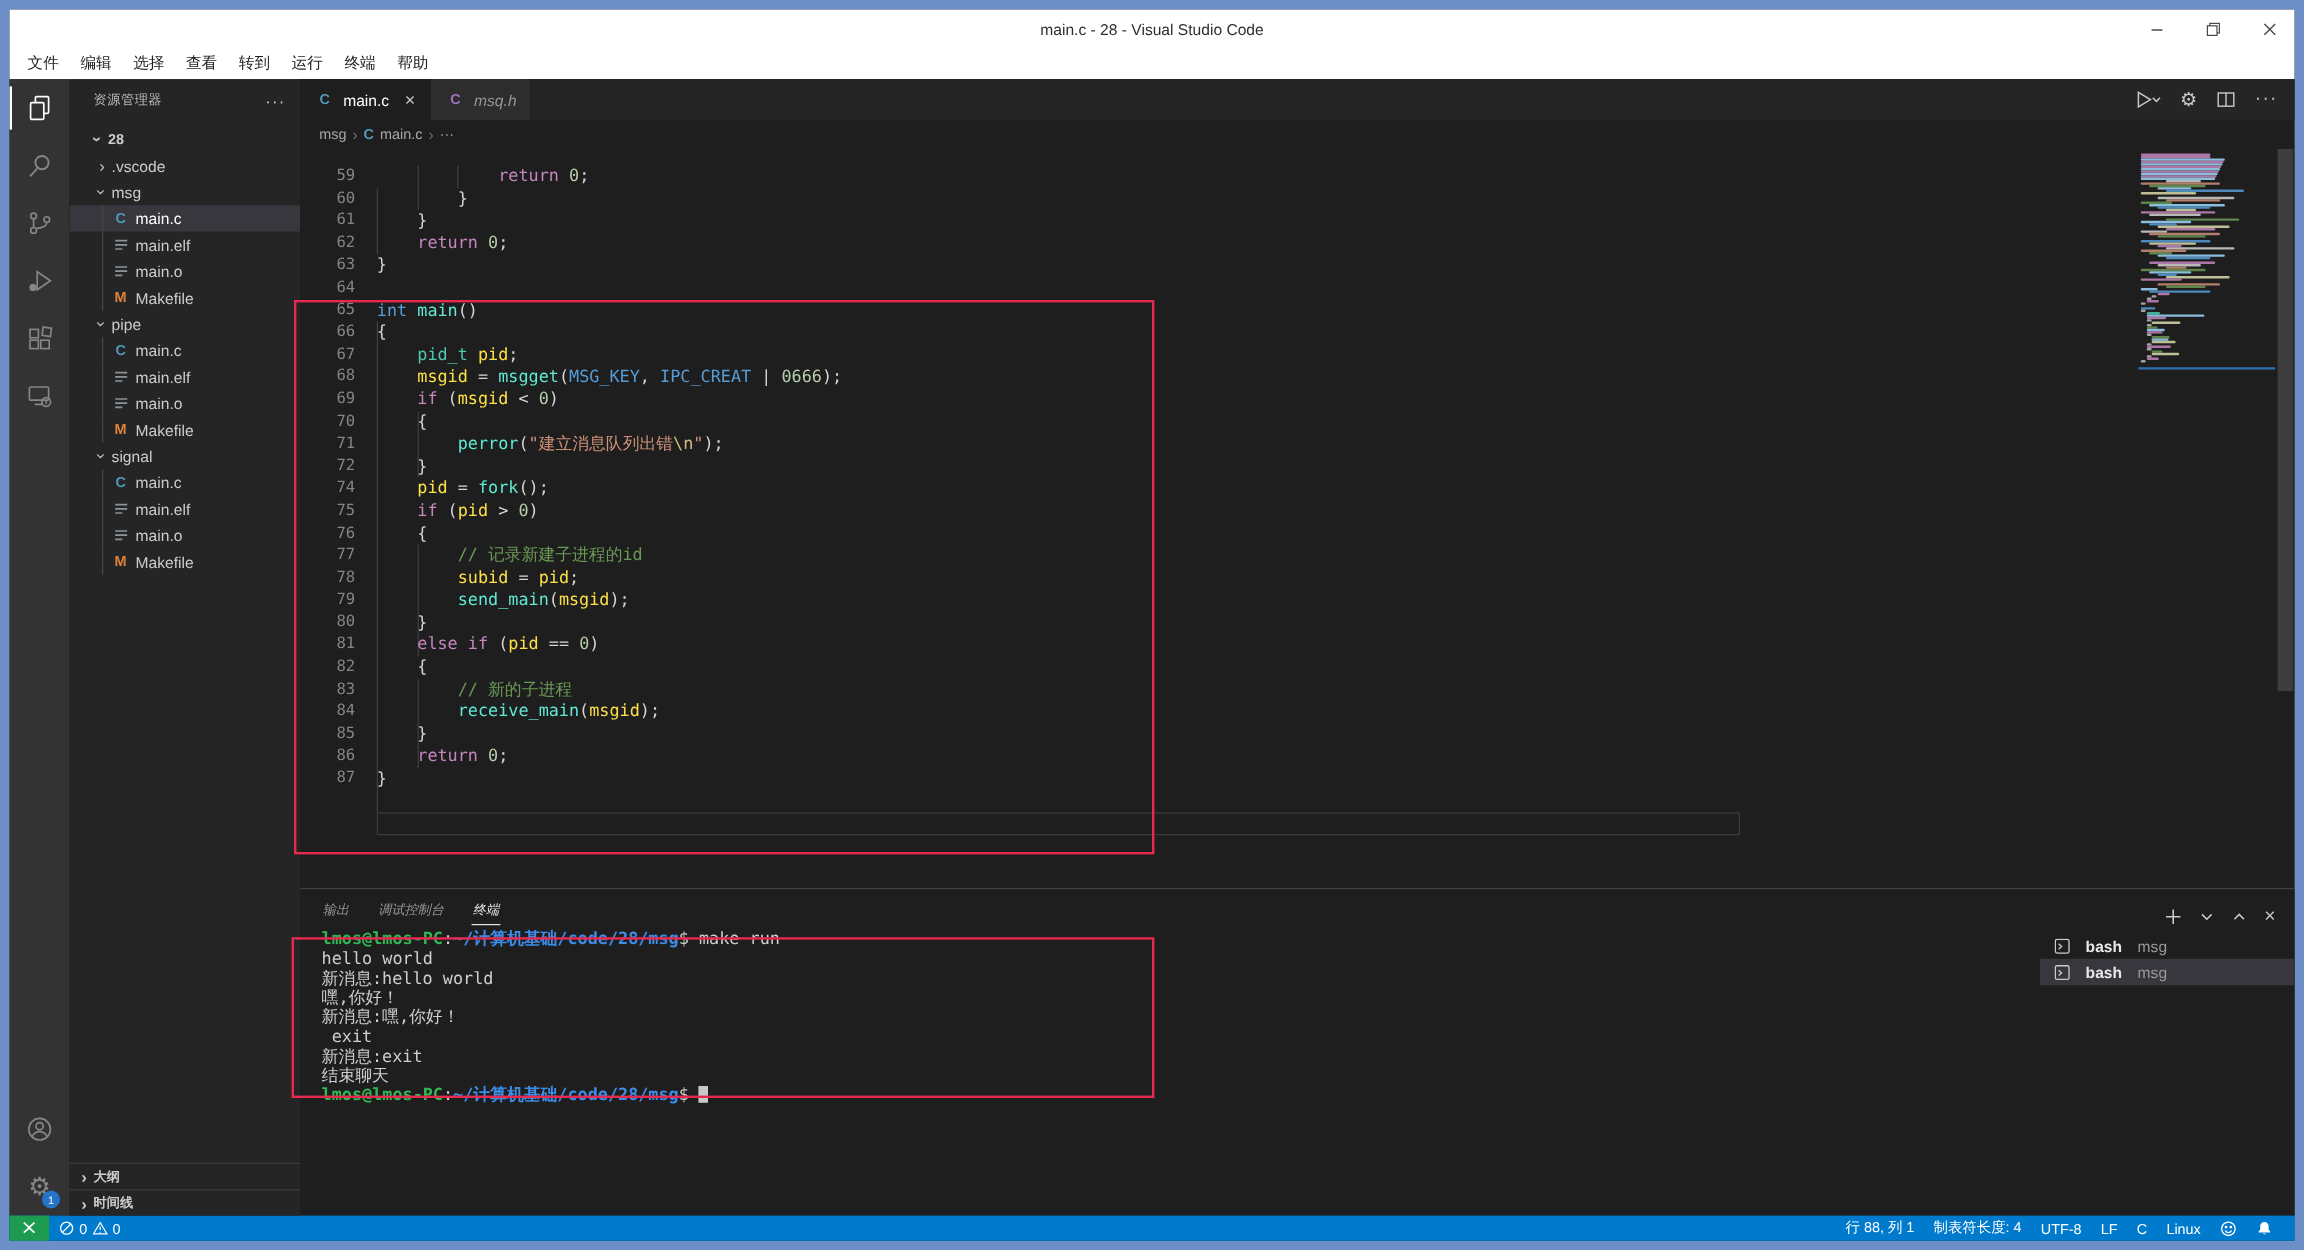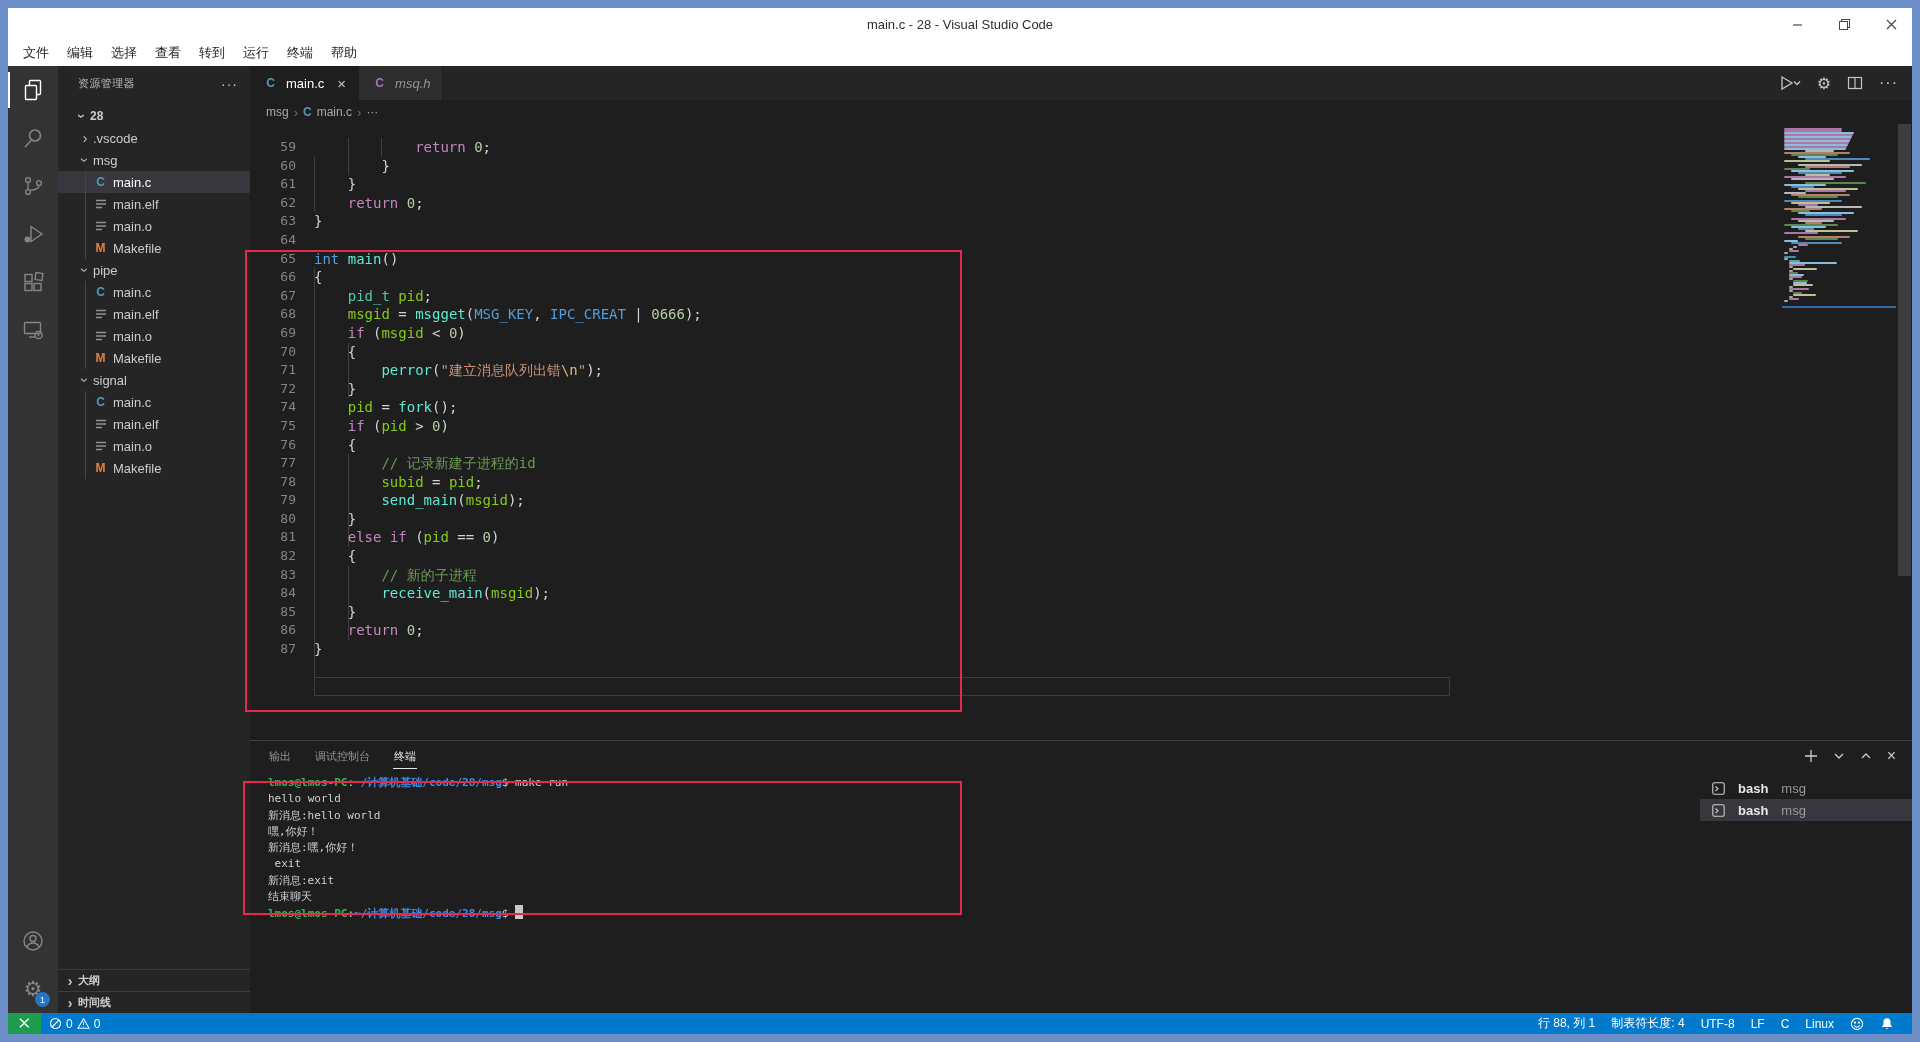--- a/index.html
+++ b/index.html
@@ -53,37 +53,37 @@
   .breadcrumb { height:24px; flex:none; display:flex; align-items:center; padding-left:16px; font-size:12px; color:#a9a9a9; gap:5px; }
   .breadcrumb .bsep { color:#6e6e6e; font-size:13px; }
 
   
   .code-wrap { flex:1; position:relative; overflow:hidden; font-family:"DejaVu Sans Mono","Liberation Mono",monospace; }
   .code-lines { position:absolute; left:0; top:14px; right:0; }
   .code-line { height:18.6px; position:relative; white-space:pre; font-size:14px; line-height:18.6px; color:#d4d4d4; }
   .ln { position:absolute; left:0; width:46px; text-align:right; color:#858585; font-size:13px; }
   .code-text { position:absolute; left:64px; top:0; }
   .tk-kw{color:#C586C0} .tk-ty{color:#569CD6} .tk-tp{color:#4EC9B0} .tk-fn{color:#5eead4}
-  .tk-va{color:#84cc16} .tk-co{color:#569CD6} .tk-nu{color:#B5CEA8} .tk-st{color:#CE9178}
+  .tk-va{color:#fde047} .tk-co{color:#569CD6} .tk-nu{color:#B5CEA8} .tk-st{color:#CE9178}
   .tk-es{color:#D7BA7D} .tk-cm{color:#6A9955} .tk-pl{color:#d4d4d4}
   .iguide { position:absolute; width:1px; background:#404040; }
   .cursor-box { position:absolute; left:64px; width:1136px; height:18.6px; border:1px solid #3c3c3c; top:553.4px; }
   .minimap { position:absolute; right:16px; top:4px; width:114px; height:182px; }
   .mm-row { position:absolute; height:2px; border-radius:1px; opacity:.85; }
   .mm-view { position:absolute; left:0; right:0; bottom:2px; height:2px; background:#2f6da8; }
   .scroll-thumb { position:absolute; right:1px; top:0; width:13px; height:452px; background:rgba(121,121,121,.35); }
 
   
   .panel { height:273px; flex:none; border-top:1px solid #404040; display:flex; flex-direction:column; background:#1e1e1e; }
-  .panel-header { height:30px; flex:none; display:flex; align-items:center; padding-left:18px; }
+  .panel-header { height:30px; flex:none; display:flex; align-items:flex-end; padding-left:18px;font-style:italic; }
   .panel-tab { font-size:11px; color:#969696; margin-right:22px; padding:6px 1px 4px; border-bottom:1px solid transparent; }
   .panel-tab.active { color:#e7e7e7; border-bottom-color:#e7e7e7; }
   .panel-actions { margin-left:auto; display:flex; align-items:center; gap:15px; padding-right:16px; color:#cccccc; }
   .panel-body { flex:1; display:flex; min-height:0; }
-  .term-main { flex:1; padding:4px 0 0 18px; font-family:"DejaVu Sans Mono","Liberation Mono",monospace; font-size:11px; line-height:16.3px; color:#cfcfcf; white-space:pre; }
+  .term-main { flex:1; padding:4px 0 0 18px; font-family:"DejaVu Sans Mono","Liberation Mono",monospace; font-size:14px; line-height:16.3px; color:#cfcfcf; white-space:pre; }
   .t-g { font-weight:700; } .t-b { font-weight:700; }
   .term-cursor { display:inline-block; width:8px; height:14px; background:#c8c8c8; vertical-align:-2px; }
   .term-list { width:212px; flex:none; padding-top:6px; font-size:13px; color:#cccccc; }
   .term-item { height:22px; display:flex; align-items:center; gap:13px; padding-left:12px; }
   .term-item.selected { background:#37373d; }
   .term-item .tname { font-weight:700; color:#e8e8e8; }
   .term-item .tdetail { color:#9a9a9a; }
 
   
   .statusbar { height:21px; flex:none; background:#007acc; display:flex; align-items:center; color:#ffffff; font-size:12px; }

